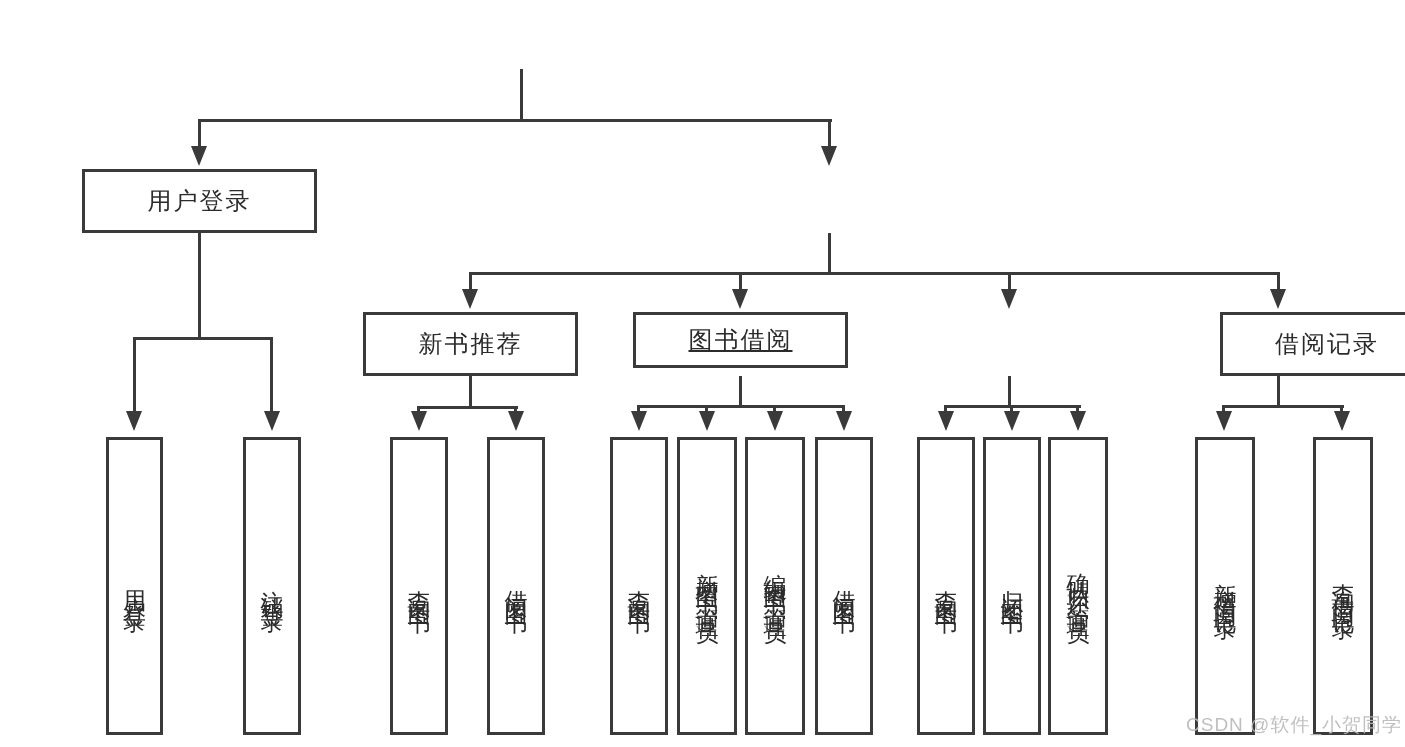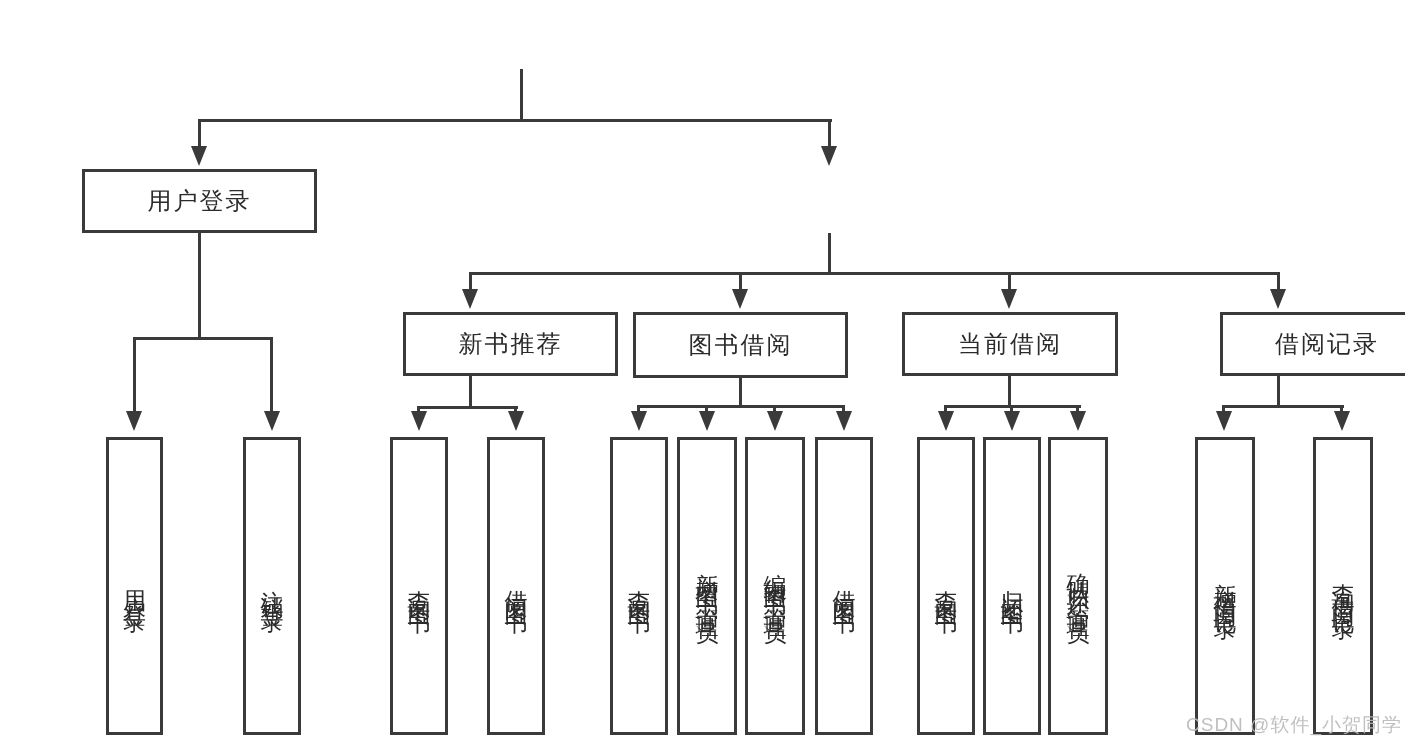--- a/index.html
+++ b/index.html
@@ -32,28 +32,25 @@
 </head>
 <body>
 
 <div class="stage">
 
 
   <div class="box hbox" style="left:82px;top:169px;width:235px;height:64px;">
     <span>用户登录</span>
   </div>
 
-  <div class="box hbox" style="left:363px;top:312px;width:215px;height:64px;margin-left:40px;">
+  <div class="box hbox" style="left:363px;top:312px;width:215px;height:64px;">
     <span>新书推荐</span>
   </div>
-  <div class="box hbox" style="left:633px;top:312px;width:215px;height:66px;">
+  <div class="box hbox" style="left:633px;top:312px;width:215px;height:56px;text-decoration:underline;">
     <span>图书借阅</span>
-  </div>
-  <div class="box hbox" style="left:902px;top:312px;width:216px;height:64px;">
-    <span>当前借阅</span>
   </div>
   <div class="box hbox" style="left:1172px;top:312px;width:214px;height:64px;margin-left:48px;">
     <span>借阅记录</span>
   </div>
 
   <div class="box vbox" style="left:106px;top:437px;width:57px;height:298px;">
     <span>用户登录</span>
     </div>
   <div class="box vbox" style="left:243px;top:437px;width:58px;height:298px;">
     <span>注销登录</span>

